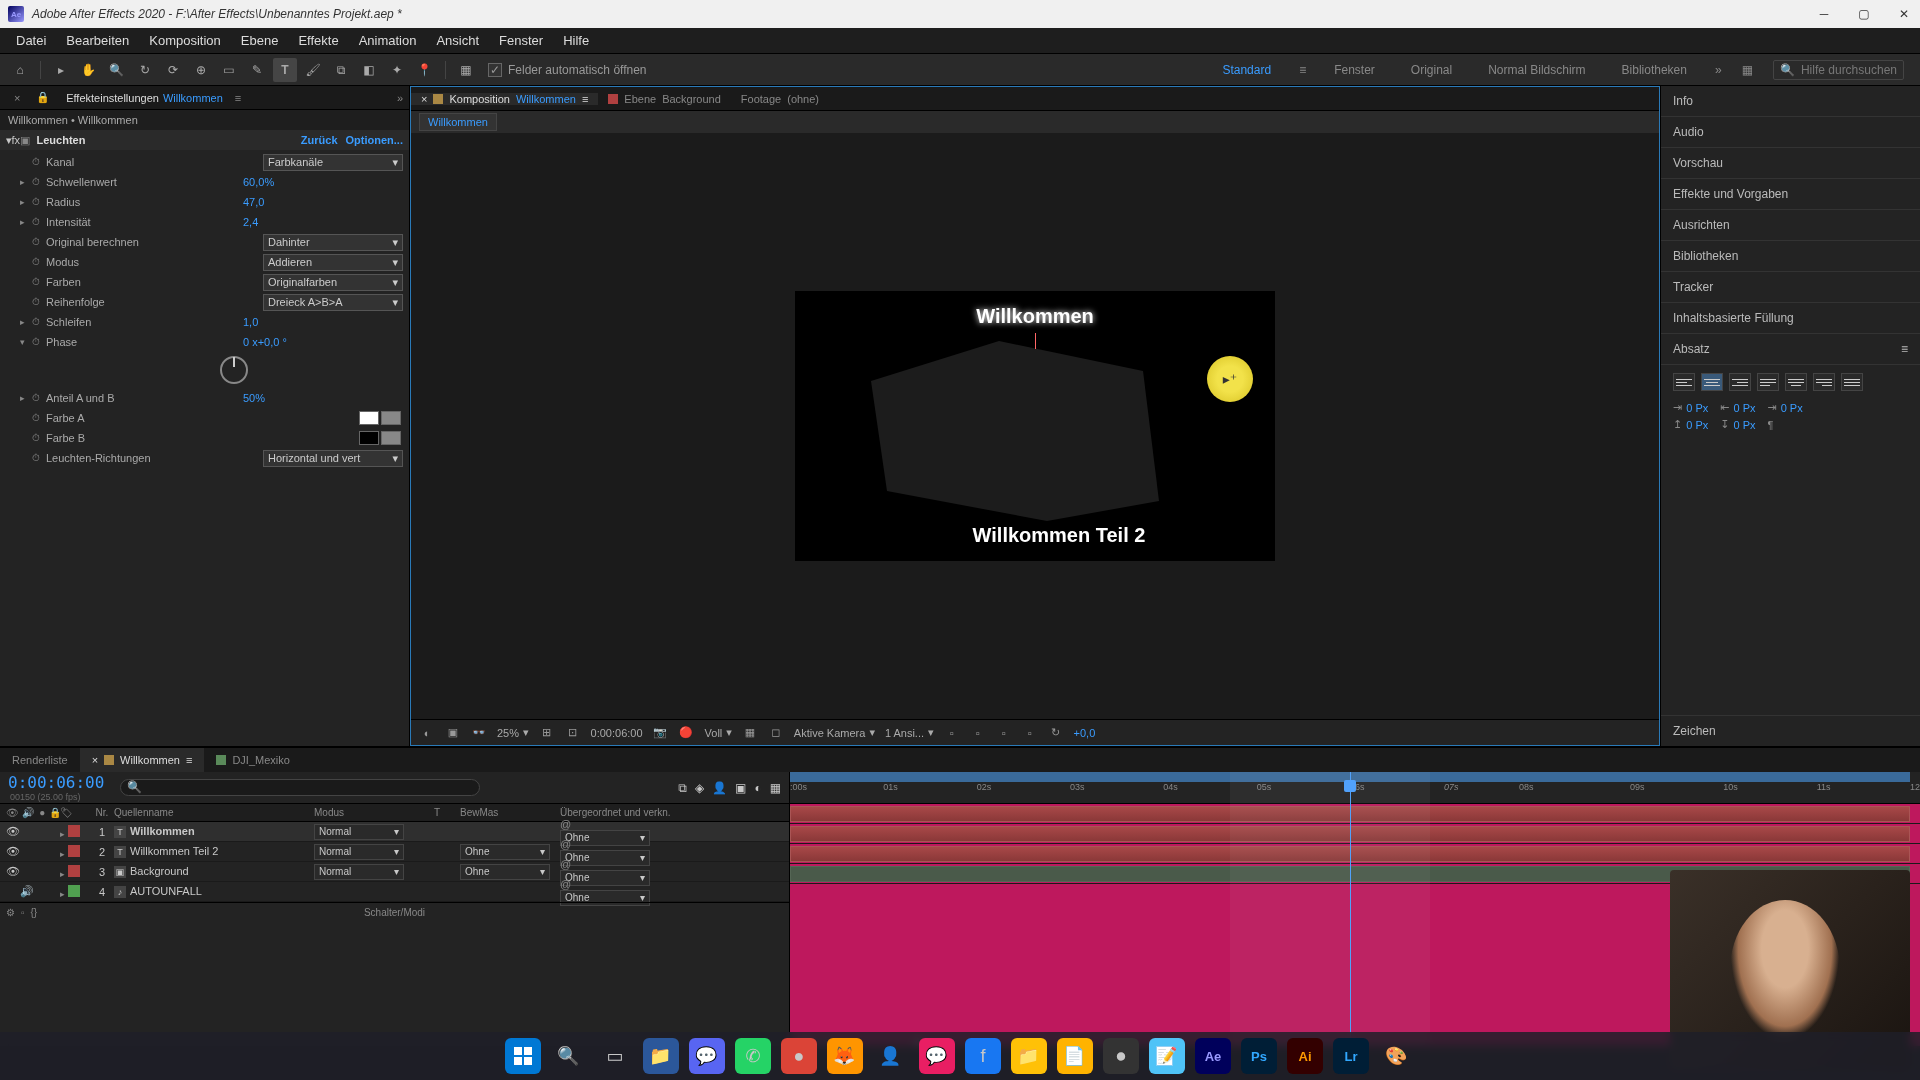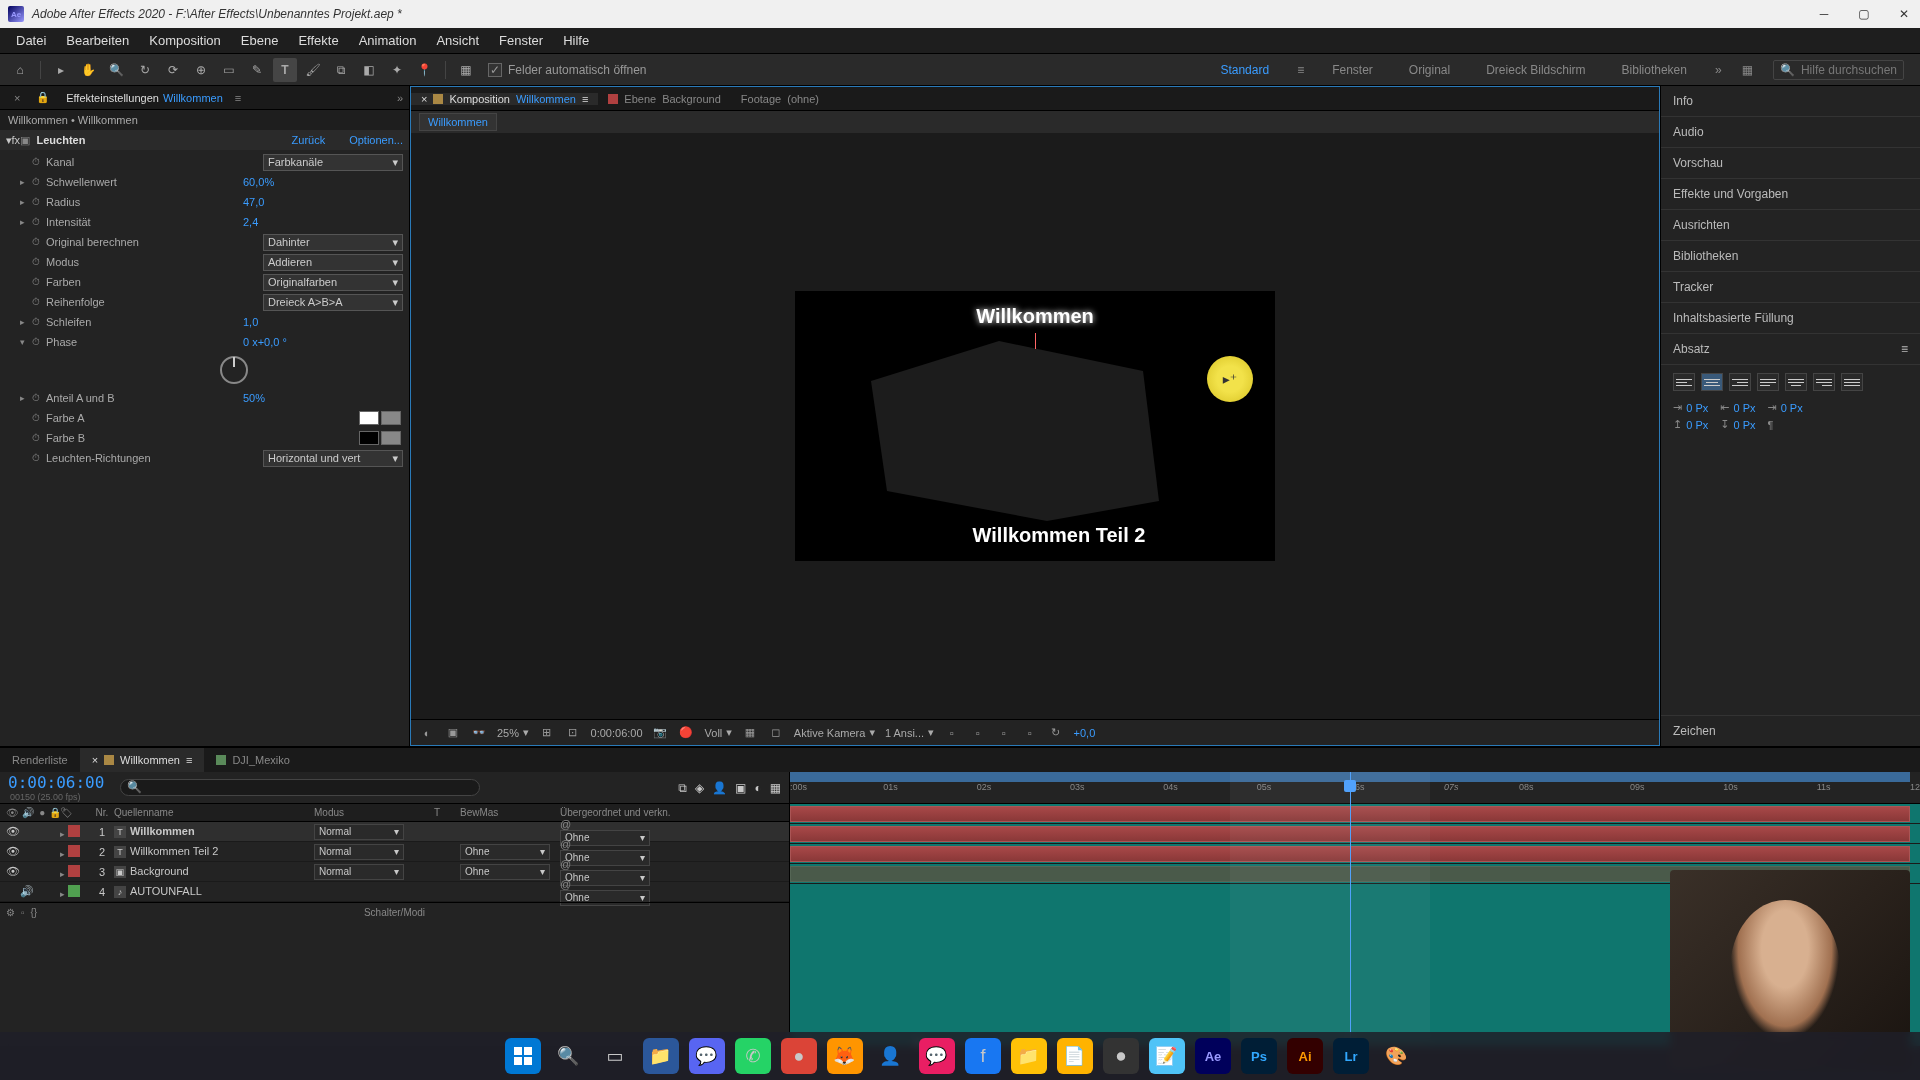--- a/index.html
+++ b/index.html
@@ -46,21 +46,21 @@
 .effect-group { padding: 2px 0; }
 .effect-row { display: flex; align-items: center; height: 20px; padding: 0 6px; font-size: 11px; }
 .effect-row .indent { width: 14px; }
 .effect-row .twirl { width: 12px; color: #888; font-size: 9px; }
 .effect-row .stopwatch { width: 14px; color: #888; font-size: 10px; }
 .effect-row .prop-name { flex: 1; color: #aaa; }
 .effect-row .prop-value { color: #3a9cff; width: 160px; }
 .effect-row .dropdown { background: #333; border: 1px solid #555; padding: 1px 4px; color: #ccc; width: 140px; display: flex; justify-content: space-between; align-items: center; }
 .effect-title-row { display: flex; align-items: center; height: 20px; padding: 0 6px; font-size: 11px; background: #2a2a2a; }
 .effect-title-row .effect-name { font-weight: bold; color: #ddd; flex: 1; }
-.effect-title-row .link { color: #3a9cff; margin-left: 24px; cursor: pointer; }
+.effect-title-row .link { color: #3a9cff; margin-left: 8px; cursor: pointer; font-weight: bold; }
 .color-swatch { width: 20px; height: 14px; border: 1px solid #666; margin-right: 2px; }
 .dial { width: 28px; height: 28px; border: 2px solid #888; border-radius: 50%; margin: 4px 0 4px 220px; position: relative; }
 .dial::after { content: ""; position: absolute; top: -1px; left: 50%; width: 2px; height: 10px; background: #ccc; transform: translateX(-50%); }
 
 
 .comp-tab-row { height: 24px; background: #1a1a1a; display: flex; align-items: center; font-size: 11px; border-bottom: 1px solid #000; }
 .comp-tab-row .ctab { padding: 0 10px; display: flex; align-items: center; gap: 6px; color: #888; }
 .comp-tab-row .ctab.active { background: #2a2a2a; color: #ddd; }
 .comp-tab-row .ctab .sq { width: 10px; height: 10px; }
 .comp-breadcrumb { height: 22px; background: #2a2a2a; display: flex; align-items: center; padding: 0 8px; font-size: 11px; }
@@ -89,21 +89,21 @@
 .indent-ctrl { display: flex; align-items: center; gap: 4px; font-size: 11px; color: #888; }
 .indent-ctrl .val { color: #3a9cff; }
 
 
 .timeline-panel { height: 300px; background: #1e1e1e; border-top: 2px solid #000; display: flex; flex-direction: column; }
 .tl-tabs { height: 24px; background: #1a1a1a; display: flex; align-items: center; font-size: 11px; }
 .tl-tab { padding: 0 12px; display: flex; align-items: center; gap: 6px; color: #888; height: 100%; }
 .tl-tab.active { background: #2a2a2a; color: #ddd; }
 .tl-body { flex: 1; display: flex; }
 .tl-left { width: 790px; background: #232323; border-right: 1px solid #000; }
-.tl-right { flex: 1; background: #0f766e; position: relative; }
+.tl-right { flex: 1; background: #be185d; position: relative; }
 .tl-header { height: 32px; display: flex; align-items: center; padding: 0 8px; border-bottom: 1px solid #000; }
 .timecode { color: #3a9cff; font-size: 16px; font-family: "Consolas", monospace; }
 .tl-subhead { font-size: 9px; color: #666; margin-left: 2px; }
 .tl-search { margin-left: 16px; border: 1px solid #444; padding: 2px 20px 2px 6px; border-radius: 10px; width: 360px; height: 17px; background: #1a1a1a; position: relative; }
 .tl-icons-right { margin-left: auto; display: flex; gap: 8px; }
 .tl-col-head { height: 18px; display: flex; align-items: center; font-size: 10px; color: #888; border-bottom: 1px solid #000; background: #1e1e1e; }
 .col-eye { width: 60px; padding-left: 6px; display: flex; gap: 4px; }
 .col-lbl { width: 30px; }
 .col-num { width: 24px; text-align: center; }
 .col-name { width: 200px; }
@@ -189,21 +189,21 @@
   <div class="tool">▦</div>
   <div class="checkbox-label">
     <div class="checkbox">✓</div>
     <span>Felder automatisch öffnen</span>
   </div>
   <div class="workspace-tabs">
     <div class="ws-item active">Standard</div>
     <span style="color:#888">≡</span>
     <div class="ws-item">Fenster</div>
     <div class="ws-item">Original</div>
-    <div class="ws-item">Dreieck Bildschirm</div>
+    <div class="ws-item">Normal Bildschirm</div>
     <div class="ws-item">Bibliotheken</div>
     <span style="color:#888">»</span>
     <span style="color:#888">▦</span>
     <div class="search-box">
       <span>🔍</span>
       <span style="color:#777">Hilfe durchsuchen</span>
     </div>
   </div>
 </div>
 

